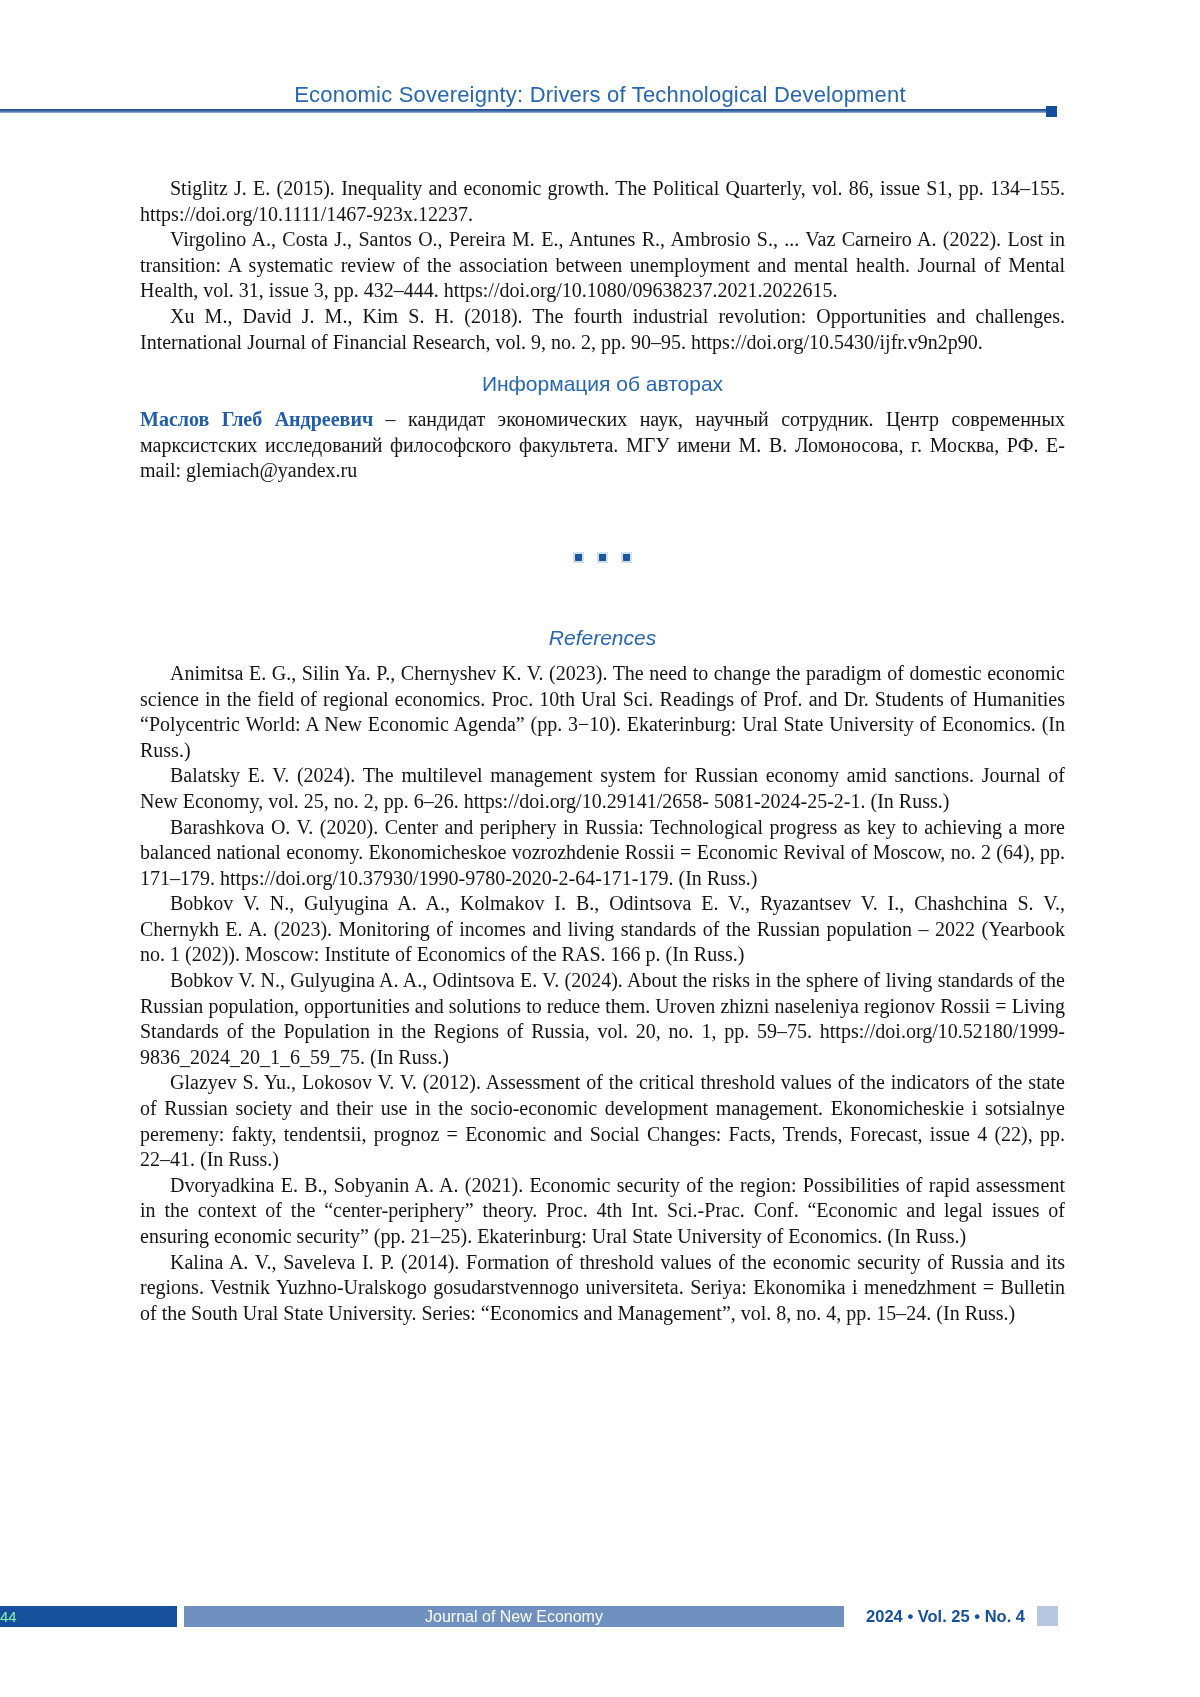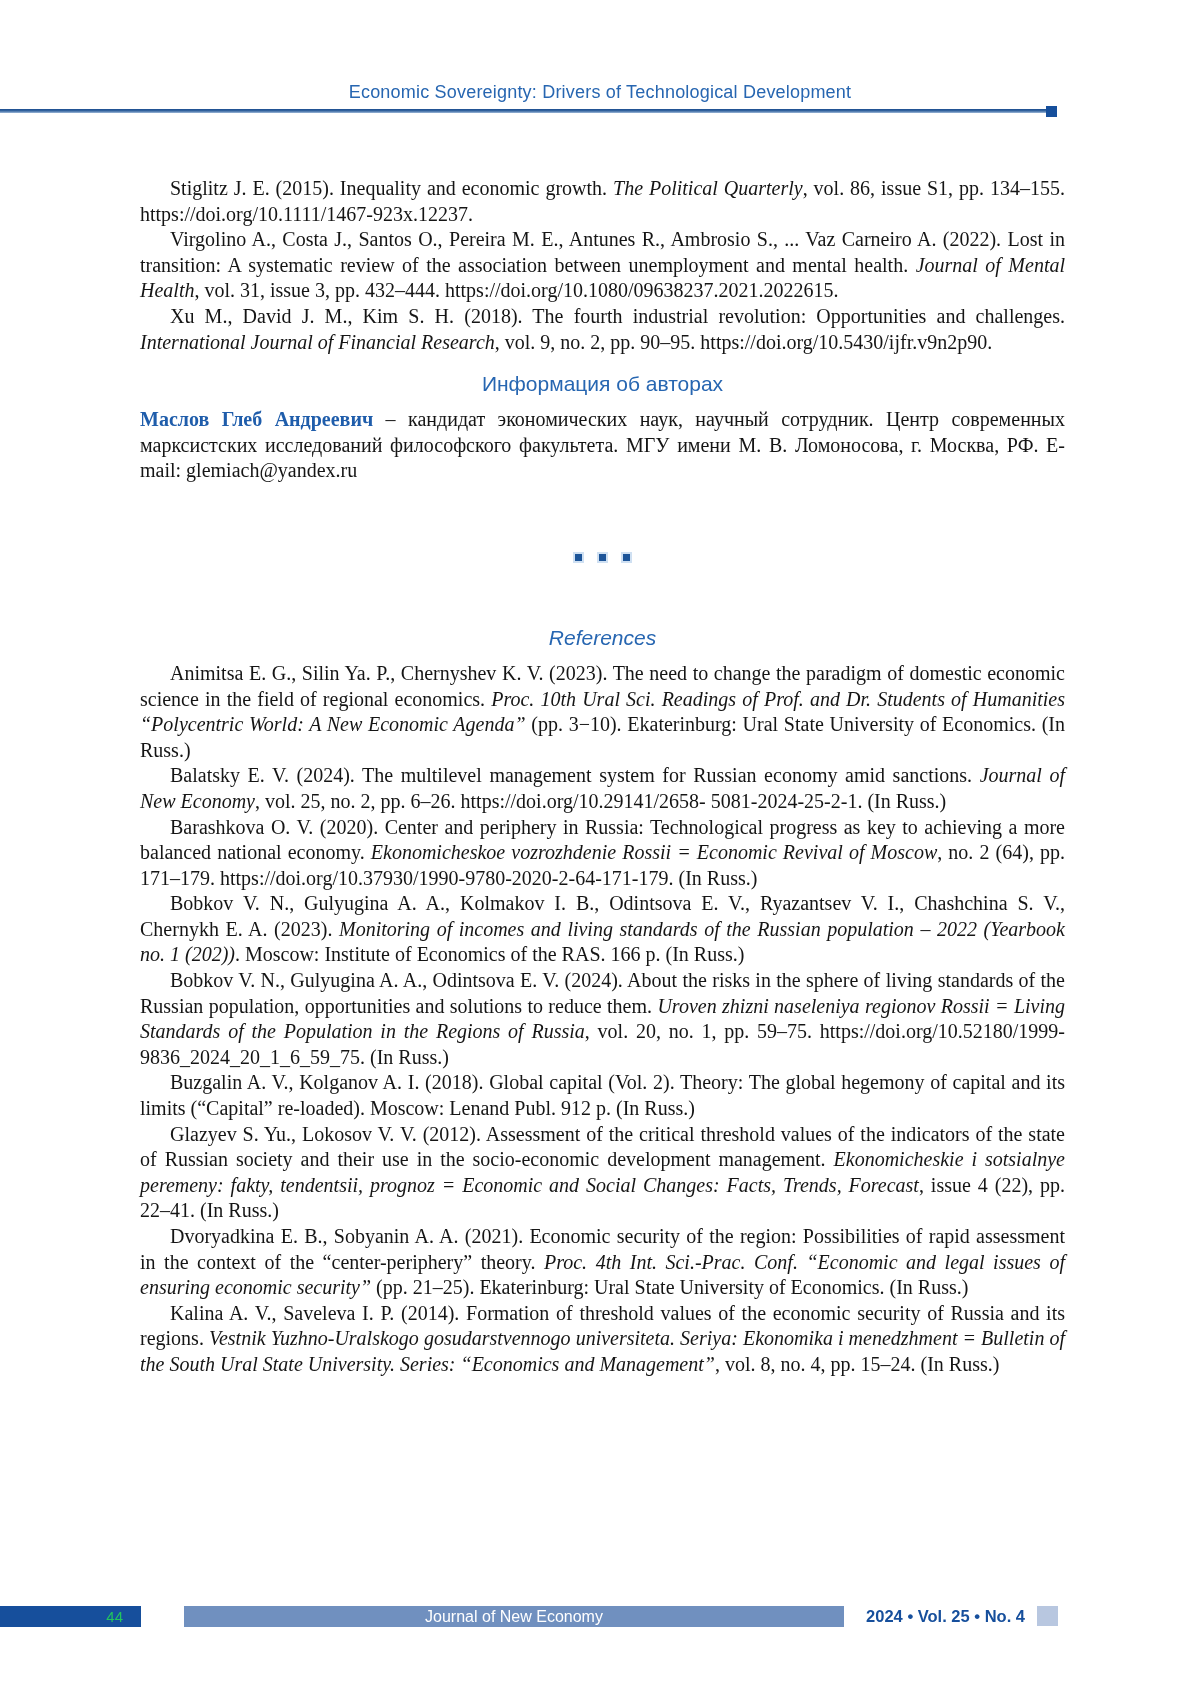--- a/index.html
+++ b/index.html
@@ -1,44 +1,44 @@
 <!DOCTYPE html>
 <html lang="en"><head>
 <meta charset="utf-8">
 <style>
   html,body{margin:0;padding:0;background:#ffffff;}
   .page{position:relative;width:1200px;height:1697px;background:#ffffff;overflow:hidden;
         font-family:"Liberation Serif", serif;color:#151515;}
 
   
   .running-title{position:absolute;top:82px;left:0;width:1200px;text-align:center;
-        font-family:"Liberation Sans", sans-serif;font-size:18px;color:#2766b1;letter-spacing:.2px;}
+        font-family:"Liberation Sans", sans-serif;font-size:22px;color:#2766b1;letter-spacing:.2px;}
   .header-rule{position:absolute;top:109px;left:0;width:1048px;height:4px;
         background:linear-gradient(to bottom,#1b4d90 0%,#35659f 45%,#9db8d8 100%);}
   .header-rule-square{position:absolute;top:106px;left:1046px;width:11px;height:11px;background:#164f9c;}
 
   
   .main-col{position:absolute;left:140px;top:176px;width:925px;font-size:20px;line-height:25.6px;}
   .refp{margin:0;text-indent:30px;text-align:justify;hyphens:auto;-webkit-hyphens:auto;}
-  .it{font-style:italic;}
+  .it{}
   .section-heading{margin:16px 0 10px 0;text-align:center;font-family:"Liberation Sans", sans-serif;
         font-size:21px;line-height:26px;color:#2766b1;font-weight:normal;}
   .authors-block .author-p{margin:0 0 8px 0;text-indent:0;text-align:justify;hyphens:auto;font-family:Liberation Serif, serif;-webkit-hyphens:auto;}
   .author-name{font-weight:bold;color:#1f5dab;}
 
   
   .separator{margin:70px 0 64px 0;display:flex;justify-content:center;gap:17px;}
   .separator .dot{width:7px;height:7px;background:#1d5599;box-shadow:0 0 0 2px #cfe0f2;}
 
   .references-heading{margin:0 0 10px 0;font-style:italic;}
 
   
-  .footer-pagenum-box{position:absolute;left:0;top:1606px;width:141px;height:21px;background:#164f9c;
-        color:#22c55e;font-family:"Liberation Sans", sans-serif;font-size:15px;line-height:21px;
-        text-align:right;padding-right:18px;box-sizing:border-box;}
+  .footer-pagenum-box{position:absolute;left:0;top:1606px;width:177px;height:21px;background:#164f9c;
+        color:#86efac;font-family:"Liberation Sans", sans-serif;font-size:15px;line-height:21px;
+        padding-right:18px;box-sizing:border-box;}
   .footer-journal-bar{position:absolute;left:184px;top:1606px;width:660px;height:21px;background:#7090bf;
         color:#ffffff;font-family:"Liberation Sans", sans-serif;font-size:16px;line-height:21px;text-align:center;}
   .footer-issue-info{position:absolute;left:850px;top:1606px;width:175px;height:21px;
         color:#164f9c;font-family:"Liberation Sans", sans-serif;font-size:16.5px;line-height:21px;
         font-weight:600;text-align:right;}
   .footer-square{position:absolute;left:1037px;top:1606px;width:21px;height:20px;background:#b8c7e0;}
 </style>
 </head>
 <body>
 
@@ -69,21 +69,20 @@
     </div>
 
     <h2 class="section-heading references-heading" lang="en">References</h2>
 
     <div lang="en">
         <p class="refp"><span>Animitsa E. G., Silin Ya. P., Chernyshev K. V. (2023). The need to change the paradigm of domestic economic science in the field of regional economics. </span><span class="it">Proc. 10th Ural Sci. Readings of Prof. and Dr. Students of Humanities “Polycentric World: A New Economic Agenda”</span><span> (pp. 3−10). Ekaterinburg: Ural State University of Economics. (In Russ.)</span></p>
         <p class="refp"><span>Balatsky E. V. (2024). The multilevel management system for Russian economy amid sanctions. </span><span class="it">Journal of New Economy</span><span>, vol. 25, no. 2, pp. 6–26. https://doi.org/10.29141/2658- 5081-2024-25-2-1. (In Russ.)</span></p>
         <p class="refp"><span>Barashkova O. V. (2020). Center and periphery in Russia: Technological progress as key to achieving a more balanced national economy. </span><span class="it">Ekonomicheskoe vozrozhdenie Rossii = Economic Revival of Moscow</span><span>, no. 2 (64), pp. 171–179. https://doi.org/10.37930/1990-9780-2020-2-64-171-179. (In Russ.)</span></p>
         <p class="refp"><span>Bobkov V. N., Gulyugina A. A., Kolmakov I. B., Odintsova E. V., Ryazantsev V. I., Chashchina S. V., Chernykh E. A. (2023). </span><span class="it">Monitoring of incomes and living standards of the Russian population – 2022 (Yearbook no. 1 (202))</span><span>. Moscow: Institute of Economics of the RAS. 166 p. (In Russ.)</span></p>
         <p class="refp"><span>Bobkov V. N., Gulyugina A. A., Odintsova E. V. (2024). About the risks in the sphere of living standards of the Russian population, opportunities and solutions to reduce them. </span><span class="it">Uroven zhizni naseleniya regionov Rossii = Living Standards of the Population in the Regions of Russia</span><span>, vol. 20, no. 1, pp. 59–75. https://doi.org/10.52180/1999-9836_2024_20_1_6_59_75. (In Russ.)</span></p>
-        <p class="refp"><span>Buzgalin A. V., Kolganov A. I. (2018). Global capital (Vol. 2). Theory: The global hegemony of capital and its limits (“Capital” re-loaded). Moscow: Lenand Publ. 912 p. (In Russ.)</span></p>
         <p class="refp"><span>Glazyev S. Yu., Lokosov V. V. (2012). Assessment of the critical threshold values of the indicators of the state of Russian society and their use in the socio-economic development management. </span><span class="it">Ekonomicheskie i sotsialnye peremeny: fakty, tendentsii, prognoz = Economic and Social Changes: Facts, Trends, Forecast</span><span>, issue 4 (22), pp. 22–41. (In Russ.)</span></p>
         <p class="refp"><span>Dvoryadkina E. B., Sobyanin A. A. (2021). Economic security of the region: Possibilities of rapid assessment in the context of the “center-periphery” theory. </span><span class="it">Proc. 4th Int. Sci.-Prac. Conf. “Economic and legal issues of ensuring economic security”</span><span> (pp. 21–25). Ekaterinburg: Ural State University of Economics. (In Russ.)</span></p>
         <p class="refp"><span>Kalina A. V., Saveleva I. P. (2014). Formation of threshold values of the economic security of Russia and its regions. </span><span class="it">Vestnik Yuzhno-Uralskogo gosudarstvennogo universiteta. Seriya: Ekonomika i menedzhment = Bulletin of the South Ural State University. Series: “Economics and Management”</span><span>, vol. 8, no. 4, pp. 15–24. (In Russ.)</span></p>
       </div>
 
   </div>
 
   <div class="footer-pagenum-box">44</div>
   <div class="footer-journal-bar">Journal of New Economy</div>
   <div class="footer-issue-info">2024 • Vol. 25 • No. 4</div>

